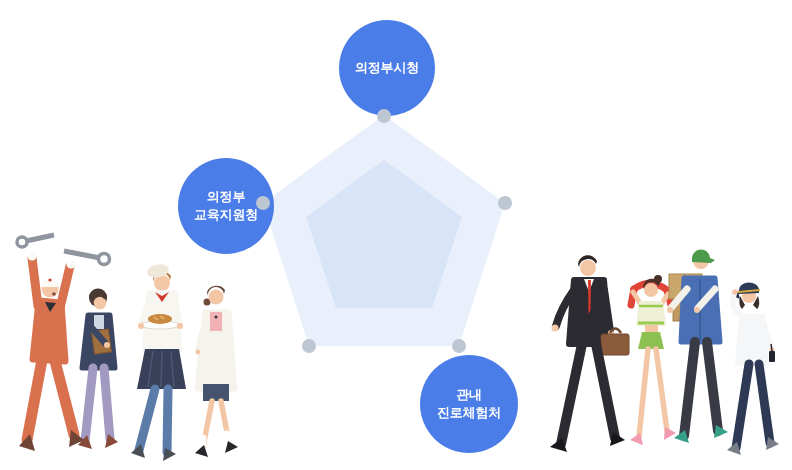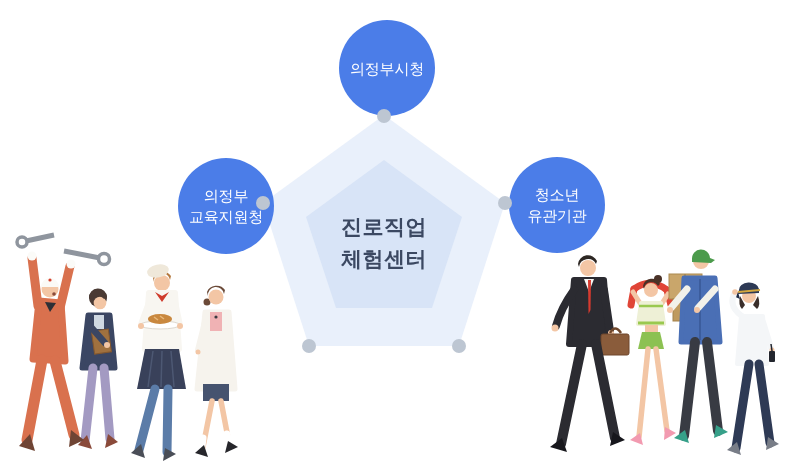--- a/index.html
+++ b/index.html
@@ -22,21 +22,21 @@
   
   .node{
     position:absolute;
     z-index:2;
     width:96px;height:96px;
     border-radius:50%;
     background:var(--node-fill,#4b7de8);
     color:var(--node-text,#ffffff);
     display:flex;align-items:center;justify-content:center;
     text-align:center;
-    font-size:15px;font-weight:400;
+    font-size:13px;font-weight:700;
     line-height:1.4;
     white-space:pre-line;
     letter-spacing:-0.2px;
   }
   .node.big{width:98px;height:98px;}
   .node-top{left:339px;top:20px;}
   .node-left{left:178px;top:158px;}
   .node-right{left:509px;top:157px;}
   .node-bottom-left{left:251px;top:354px;}
   .node-bottom-right{left:420px;top:355px;}
@@ -67,28 +67,26 @@
 </head>
 <body>
 
 <div class="stage">
 
   <svg class="layer pentagon-svg" width="792" height="470" viewBox="0 0 792 470">
     <polygon class="pentagon-outer" points="384,115 505,203 459,346 309,346 263,203"></polygon>
     <polygon class="pentagon-inner" points="384,160 462,217 432,308 336,308 306,217"></polygon>
   </svg>
 
-  <div class="center-label">진로직업
-체험센터</div>
 
   <div class="node node-top">의정부시청</div>
   <div class="node node-left">의정부
 교육지원청</div>
-  <div class="node node-right">청소년
-유관기관</div>
+  <div class="node big node-bottom-right">관내
+진로체험처</div>
 
   <div class="vertex-dot" style="left:377px;top:109px;"></div>
   <div class="vertex-dot" style="left:498px;top:196px;"></div>
   <div class="vertex-dot" style="left:452px;top:339px;"></div>
   <div class="vertex-dot" style="left:302px;top:339px;"></div>
   <div class="vertex-dot" style="left:256px;top:196px;"></div>
 
   <svg class="people-left" width="242" height="244" viewBox="0 0 242 244">
 
     <g>

